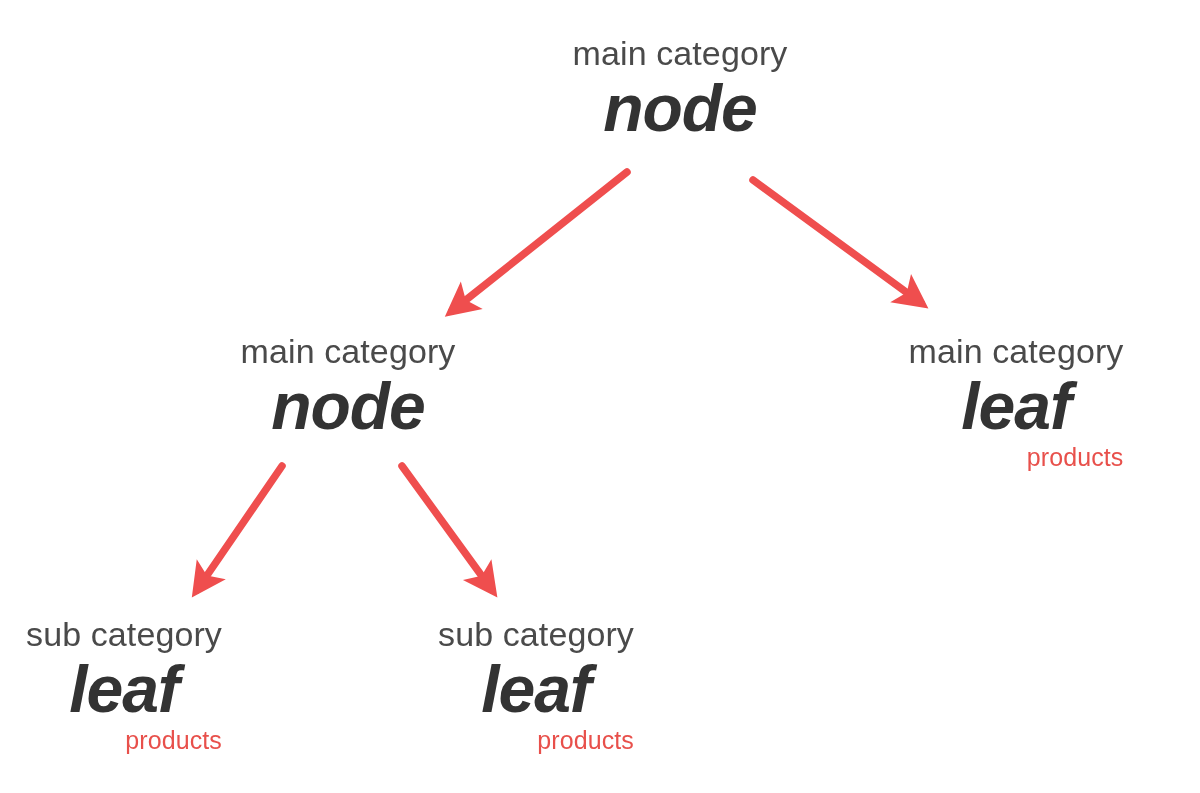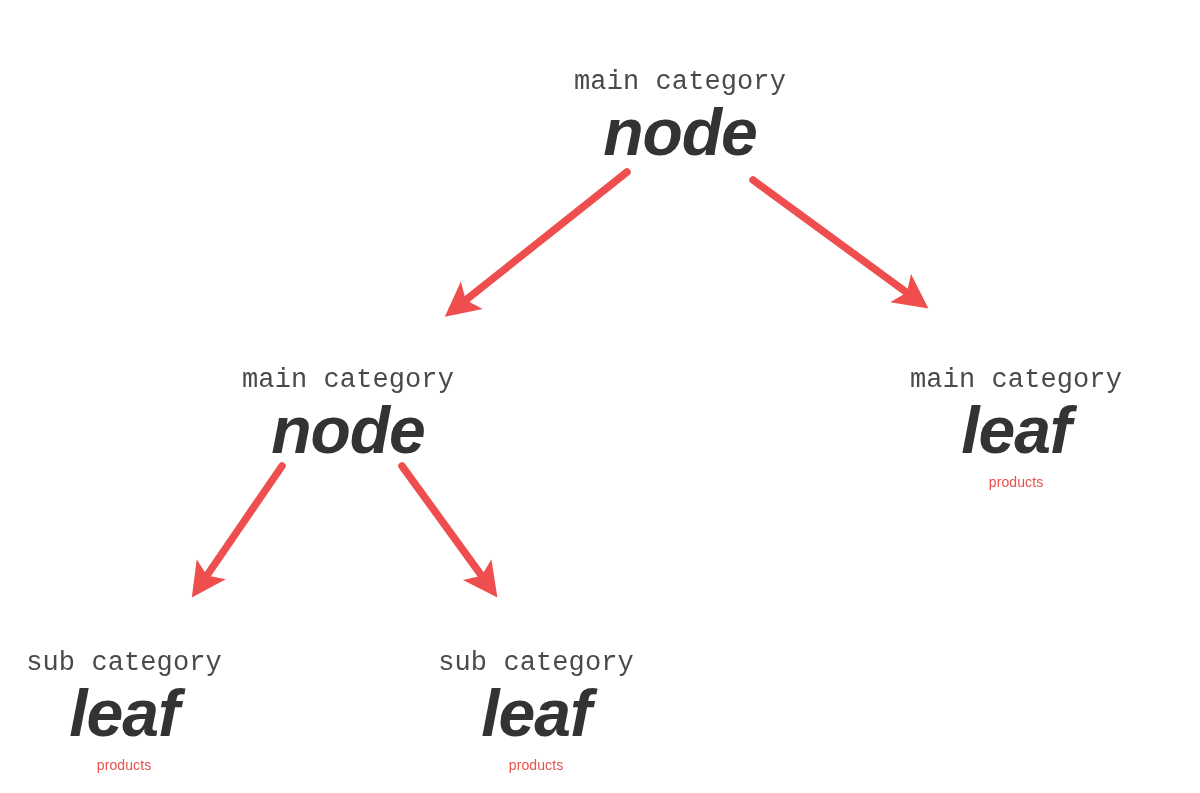--- a/index.html
+++ b/index.html
@@ -27,47 +27,46 @@
     pointer-events: none;
   }
   .tree-node {
     position: absolute;
     text-align: center;
     transform: translateX(-50%);
     white-space: nowrap;
     line-height: 1;
   }
   .node-category {
-    font-family: Liberation Mono, monospace;
-    font-size: 27px;
+    font-family: Liberation Sans, sans-serif;
+    font-size: 34px;
     font-weight: 400;
     font-style: normal;
     color: #4a4a4a;
     letter-spacing: 0.1px;
     line-height: 1.05;
-    margin-top: 32px;
   }
   .node-kind {
     font-family: "Liberation Sans", "DejaVu Sans", sans-serif;
     font-size: 66px;
     font-weight: 700;
     font-style: italic;
     color: #333333;
     letter-spacing: -1px;
     line-height: 1.12;
   }
   .node-products {
     font-family: "Liberation Sans", "DejaVu Sans", sans-serif;
-    font-size: 14px;
+    font-size: 25px;
     font-weight: 400;
     font-style: normal;
     color: #e8504b;
     letter-spacing: 0.1px;
     line-height: 1.05;
-    margin-top: 7px;
+    text-align: right;
   }
   .lvl-root  { left: 680px; top: 36px; }
   .lvl2-left { left: 348px; top: 334px; }
   .lvl2-right{ left: 1016px; top: 334px; }
   .lvl3-left { left: 124px; top: 617px; }
   .lvl3-mid  { left: 536px; top: 617px; }
 </style>
 </head>
 <body>
 

